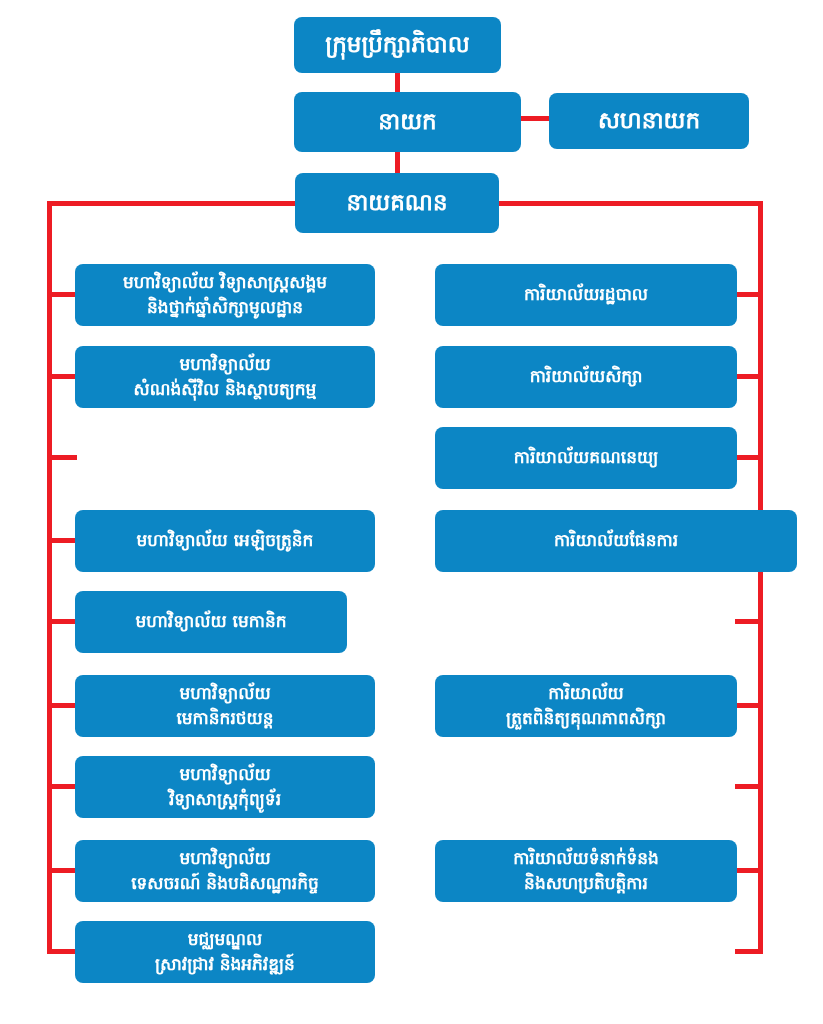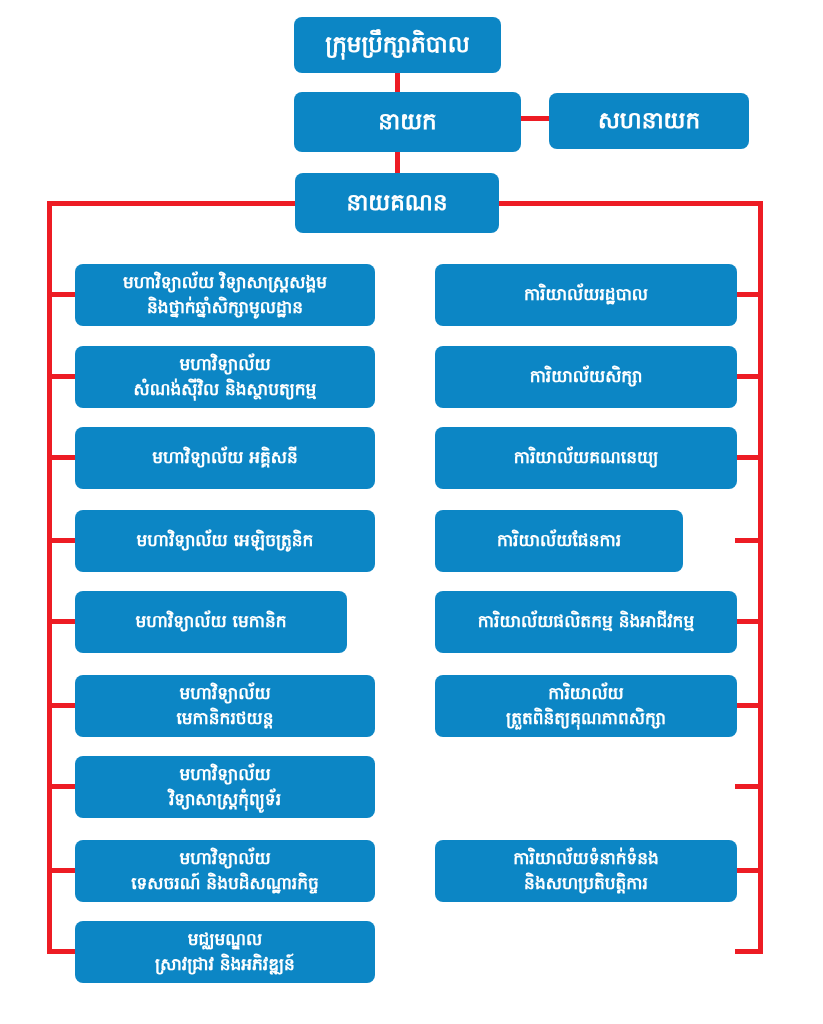--- a/index.html
+++ b/index.html
@@ -73,35 +73,33 @@
 
   <div class="node top-box" style="left:294px;top:17px;width:207px;height:56px">ក្រុមប្រឹក្សាភិបាល</div>
   <div class="node top-box" style="left:294px;top:92px;width:227px;height:60px">នាយក</div>
   <div class="node top-box" style="left:549px;top:93px;width:200px;height:56px">សហនាយក</div>
   <div class="node top-box" style="left:295px;top:173px;width:204px;height:60px">នាយគណន</div>
 
   <div class="node col-box" style="left:75px;top:264px;width:300px">មហាវិទ្យាល័យ វិទ្យាសាស្ត្រសង្គម
 និងថ្នាក់ឆ្នាំសិក្សាមូលដ្ឋាន</div>
   <div class="node col-box" style="left:75px;top:346px;width:300px">មហាវិទ្យាល័យ
 សំណង់ស៊ីវិល និងស្ថាបត្យកម្ម</div>
-  <div class="node col-box" style="left:75px;top:427px;width:300px">មហាវិទ្យាល័យ អគ្គិសនី</div>
   <div class="node col-box" style="left:75px;top:510px;width:300px">មហាវិទ្យាល័យ អេឡិចត្រូនិក</div>
   <div class="node col-box" style="left:75px;top:591px;width:272px">មហាវិទ្យាល័យ មេកានិក</div>
   <div class="node col-box" style="left:75px;top:675px;width:300px">មហាវិទ្យាល័យ
 មេកានិករថយន្ត</div>
   <div class="node col-box" style="left:75px;top:756px;width:300px">មហាវិទ្យាល័យ
 វិទ្យាសាស្ត្រកុំព្យូទ័រ</div>
   <div class="node col-box" style="left:75px;top:840px;width:300px">មហាវិទ្យាល័យ
 ទេសចរណ៍ និងបដិសណ្ឋារកិច្ច</div>
   <div class="node col-box" style="left:75px;top:921px;width:300px">មជ្ឈមណ្ឌល
 ស្រាវជ្រាវ និងអភិវឌ្ឍន៍</div>
 
   <div class="node col-box" style="left:435px;top:264px;width:302px">ការិយាល័យរដ្ឋបាល</div>
   <div class="node col-box" style="left:435px;top:346px;width:302px">ការិយាល័យសិក្សា</div>
   <div class="node col-box" style="left:435px;top:427px;width:302px">ការិយាល័យគណនេយ្យ</div>
-  <div class="node col-box" style="left:435px;top:510px;width:248px">ការិយាល័យផែនការ</div>
-  <div class="node col-box" style="left:435px;top:591px;width:302px">ការិយាល័យផលិតកម្ម និងអាជីវកម្ម</div>
+  <div class="node col-box" style="left:435px;top:510px;width:362px">ការិយាល័យផែនការ</div>
   <div class="node col-box" style="left:435px;top:675px;width:302px">ការិយាល័យ
 ត្រួតពិនិត្យគុណភាពសិក្សា</div>
   <div class="node col-box" style="left:435px;top:840px;width:302px">ការិយាល័យទំនាក់ទំនង
 និងសហប្រតិបត្តិការ</div>
 
 </div>
 
 </body></html>

